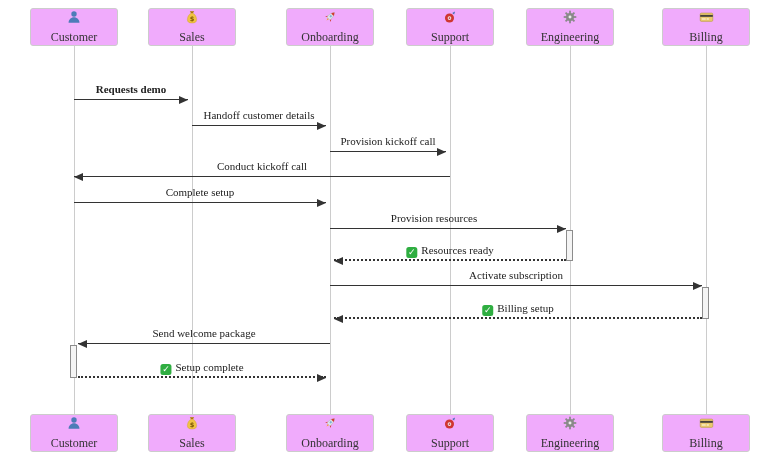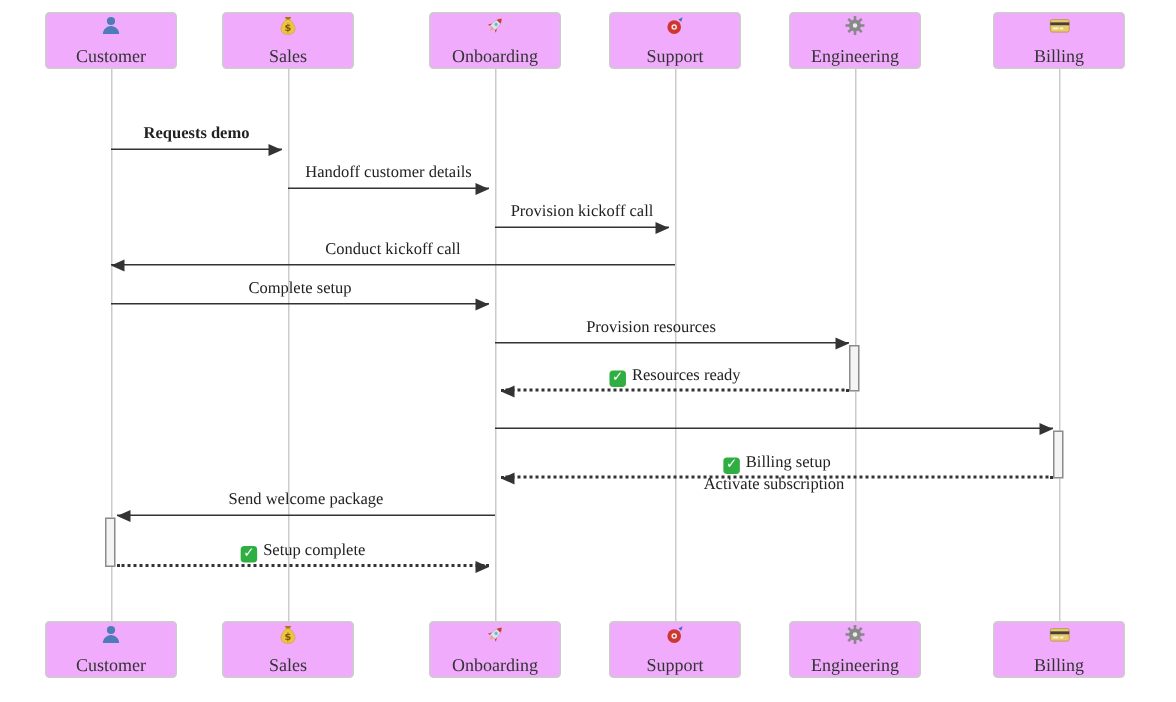--- a/index.html
+++ b/index.html
@@ -199,21 +199,21 @@
       <div class="arrow r" style="top: 199px; left: 317px;"></div>
       <div class="mlabel" style="left: 200px; top: 186px;"><span>Complete setup</span></div>
       <div class="mline solid" style="left: 330px; top: 228px; width: 236px;"></div>
       <div class="arrow r" style="top: 225px; left: 557px;"></div>
       <div class="mlabel" style="left: 434px; top: 212px;"><span>Provision resources</span></div>
       <div class="mline dotted" style="left: 334px; top: 259px; width: 232px;"></div>
       <div class="arrow l" style="top: 257px; left: 334px;"></div>
       <div class="mlabel" style="left: 450px; top: 244px;"><span class="check">✓</span><span>Resources ready</span></div>
       <div class="mline solid" style="left: 330px; top: 285px; width: 372px;"></div>
       <div class="arrow r" style="top: 282px; left: 693px;"></div>
-      <div class="mlabel" style="left: 516px; top: 269px; margin-top: 48px;"><span>Activate subscription</span></div>
+      <div class="mlabel" style="left: 516px; top: 269px;"><span>Activate subscription</span></div>
       <div class="mline dotted" style="left: 334px; top: 317px; width: 368px;"></div>
       <div class="arrow l" style="top: 315px; left: 334px;"></div>
       <div class="mlabel" style="left: 518px; top: 302px;"><span class="check">✓</span><span>Billing setup</span></div>
       <div class="mline solid" style="left: 78px; top: 343px; width: 252px;"></div>
       <div class="arrow l" style="top: 340px; left: 78px;"></div>
       <div class="mlabel" style="left: 204px; top: 327px;"><span>Send welcome package</span></div>
       <div class="mline dotted" style="left: 78px; top: 376px; width: 248px;"></div>
       <div class="arrow r" style="top: 374px; left: 317px;"></div>
       <div class="mlabel" style="left: 202px; top: 361px;"><span class="check">✓</span><span>Setup complete</span></div>
     </div>

